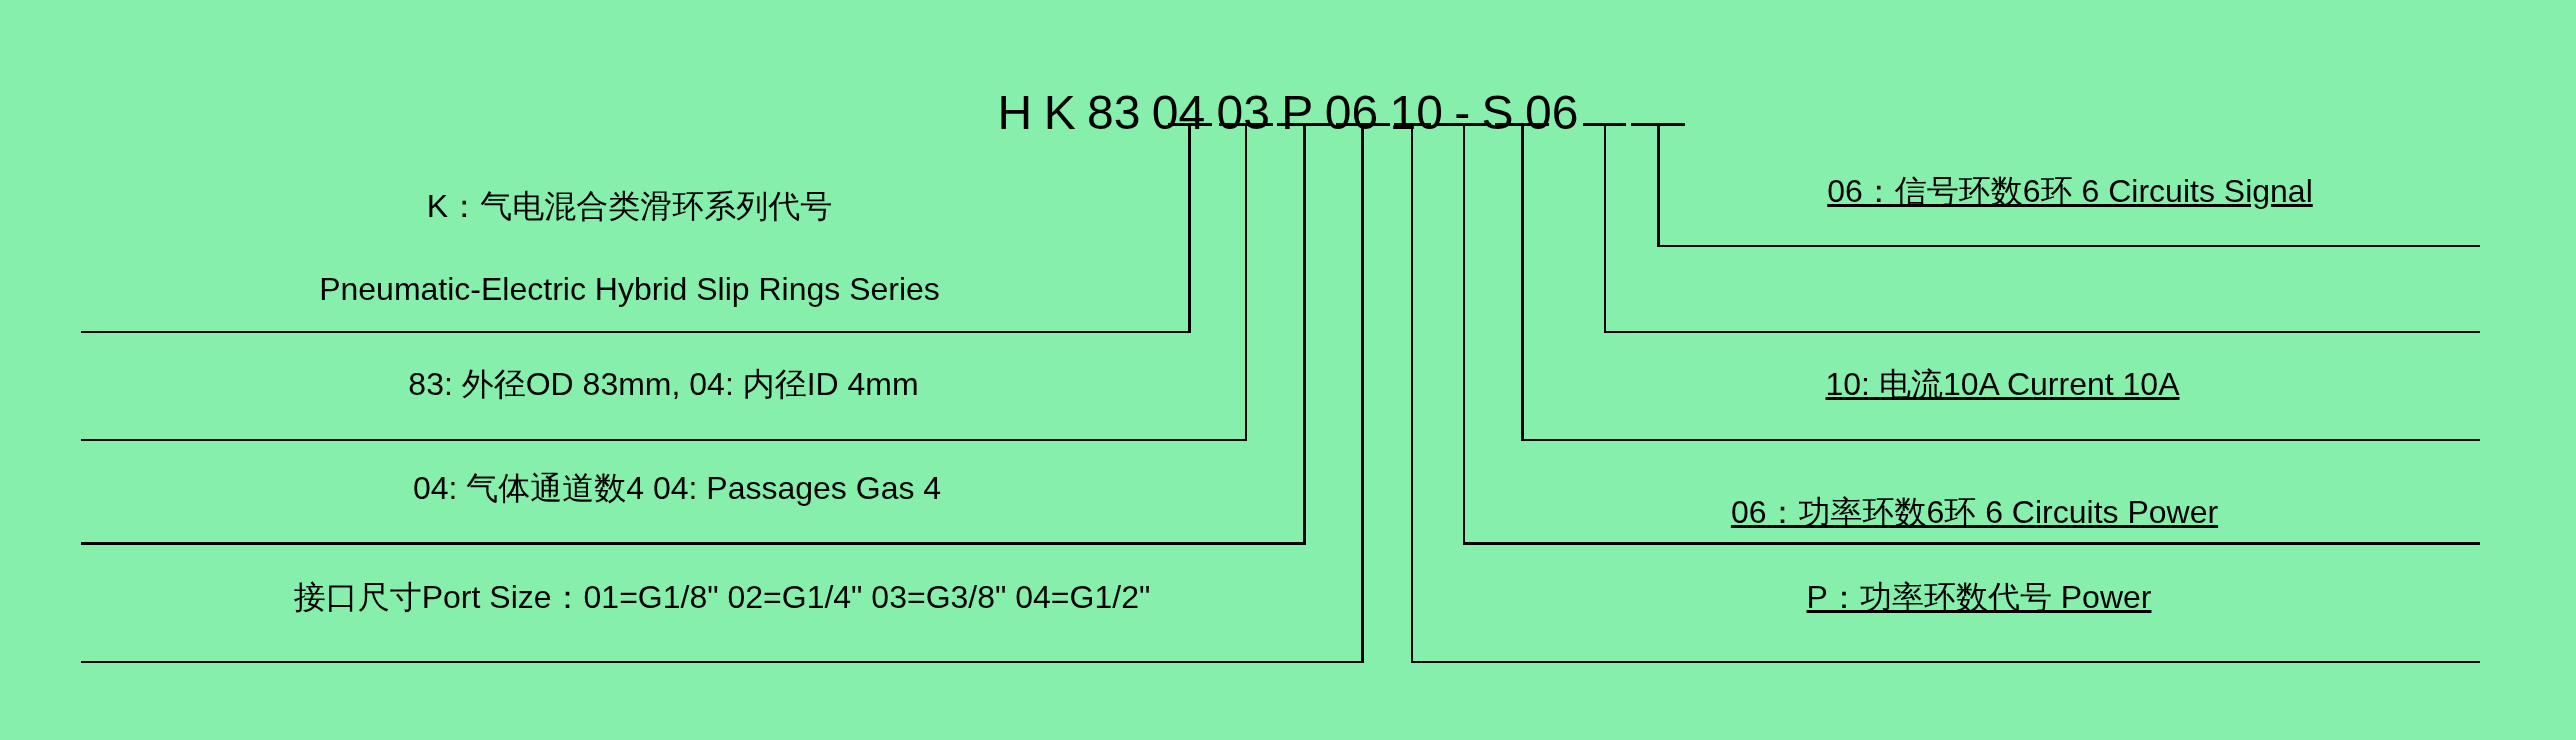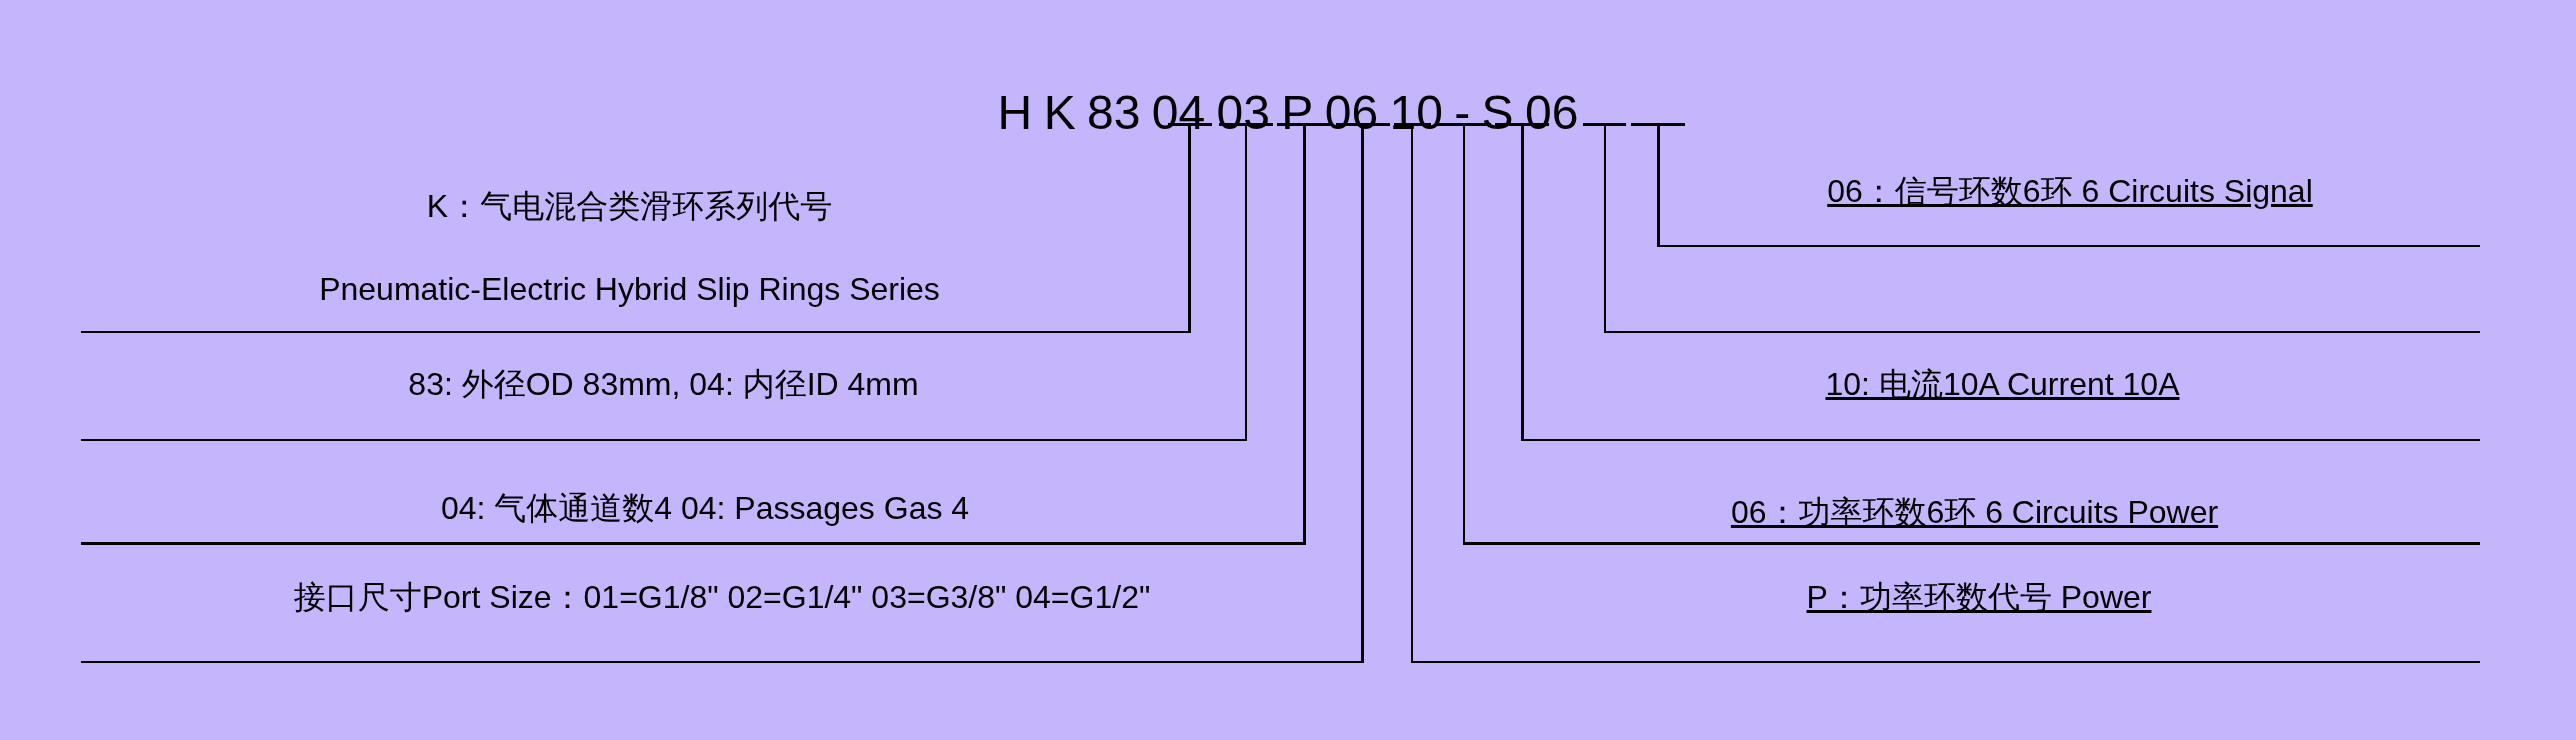--- a/index.html
+++ b/index.html
@@ -4,21 +4,21 @@
 <style>
   html, body {
     margin: 0;
     padding: 0;
     background: #ffffff;
   }
   #page {
     position: relative;
     width: 2576px;
     height: 740px;
-    background: #c4b5fd;
+    background: #86efac;
     font-family: "Liberation Sans", "DejaVu Sans", sans-serif;
     overflow: hidden;
   }
   #lines {
     position: absolute;
     left: 0;
     top: 0;
     width: 2576px;
     height: 740px;
     pointer-events: none;
@@ -98,21 +98,21 @@
 
   <div class="code-row">
     <span class="code-seg">H</span><span class="code-seg">K</span><span class="code-seg">83</span><span class="code-seg">04</span><span class="code-seg">03</span><span class="code-seg">P</span><span class="code-seg">06</span><span class="code-seg">10</span><span class="code-seg">-</span><span class="code-seg">S</span><span class="code-seg">06</span>
   </div>
 
   <div class="lbl lbl-l" style="left:80px; top:189px; width:1099px;">K：气电混合类滑环系列代号</div>
   <div class="lbl lbl-l" style="left:80px; top:262px; width:1099px;margin-top:10px;">Pneumatic-Electric Hybrid Slip Rings Series</div>
 
   <div class="lbl lbl-l" style="left:80px; top:367px; width:1167px;">83: 外径OD 83mm, 04: 内径ID 4mm</div>
 
-  <div class="lbl lbl-l" style="left:92px; top:471px; width:1226px;margin-top:20px;">04: 气体通道数4  04: Passages Gas 4</div>
+  <div class="lbl lbl-l" style="left:64px; top:471px; width:1226px;">04: 气体通道数4  04: Passages Gas 4</div>
 
   <div class="lbl lbl-l" style="left:80px; top:580px; width:1284px;">接口尺寸Port Size：01=G1/8" 02=G1/4" 03=G3/8" 04=G1/2"</div>
 
   <div class="lbl lbl-r" style="left:1660px; top:174px; width:820px;">06：信号环数6环 6 Circuits Signal</div>
 
 
   <div class="lbl lbl-r" style="left:1525px; top:367px; width:955px;">10: 电流10A  Current 10A</div>
 
   <div class="lbl lbl-r" style="left:1468px; top:471px; width:1013px;margin-top:24px;">06：功率环数6环  6 Circuits Power</div>
 

